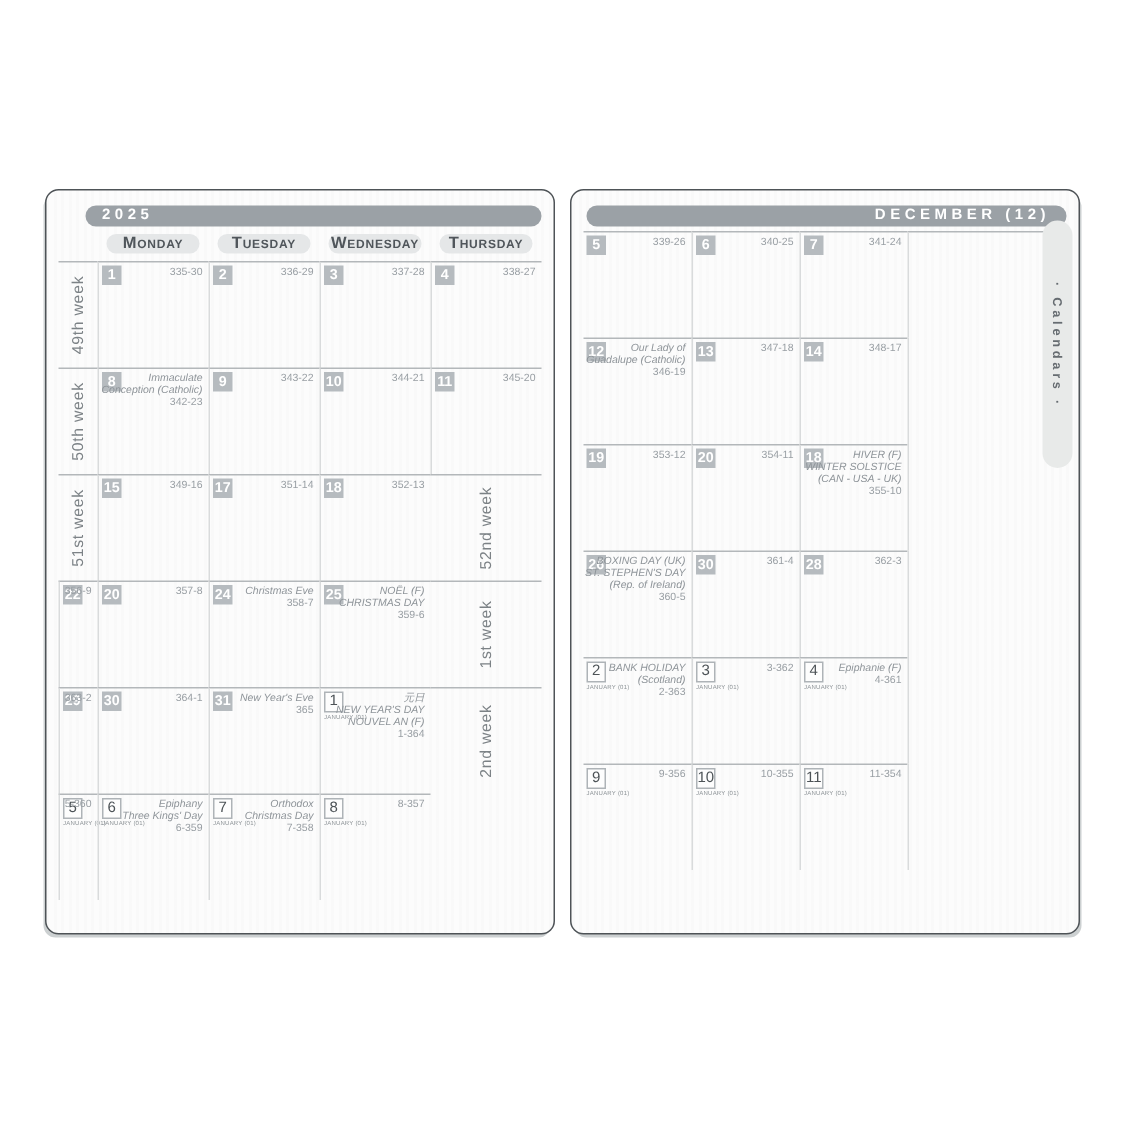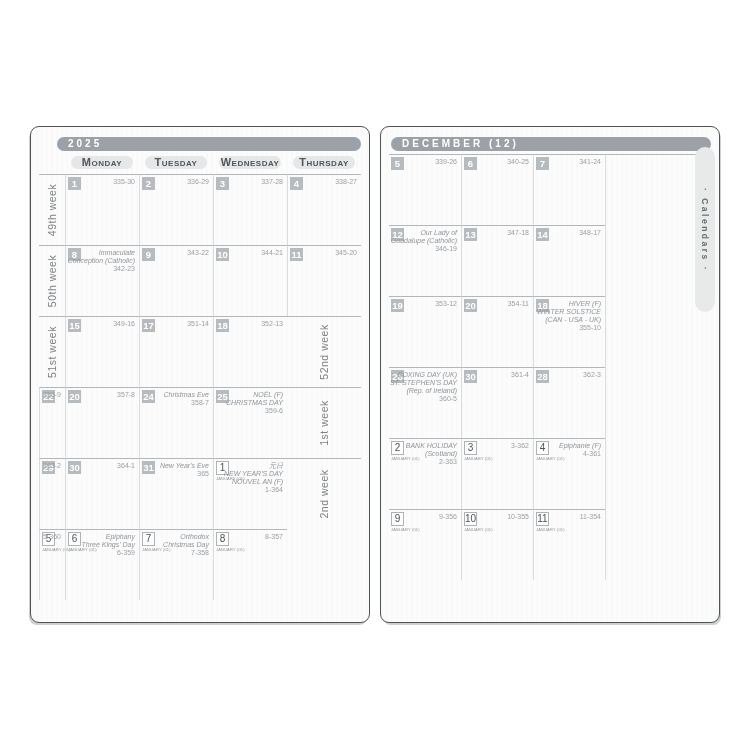--- a/index.html
+++ b/index.html
@@ -15,21 +15,21 @@
   .page.left  { left: 30px;  box-shadow: -2px 3px 0 -1px #ccd0d1; }
   .page.right { left: 380px; box-shadow:  2px 3px 0 -1px #ccd0d1; }
   .pagein { padding: 10px 8px 0 8px; height: 100%; }
 
   .yearbar {
     height: 14px; background: #9ba1a6; border-radius: 7px;
     color: #ffffff; font-size: 10px; font-weight: bold; letter-spacing: 3px;
     line-height: 14px; padding: 0 11px;
   }
   .yearbar.l { margin-left: 18px; }
-  .yearbar.r { margin-left: 2px; text-align: left; }
+  .yearbar.r { margin-left: 2px; text-align: right; }
 
   .pills { display: grid; margin-top: 5px; height: 15px; }
   .pills.l { grid-template-columns: 26px repeat(4, 1fr); }
   .pills.r { grid-template-columns: repeat(3, 72px) 1fr; }
   .pill {
     background: #e5e7e8; border-radius: 7px; height: 13px; line-height: 13px;
     width: 62px; margin: 0 auto; text-align: center;
     font-variant: small-caps; font-size: 11px; font-weight: 600;
     color: #50565b; letter-spacing: 0.5px;
   }

